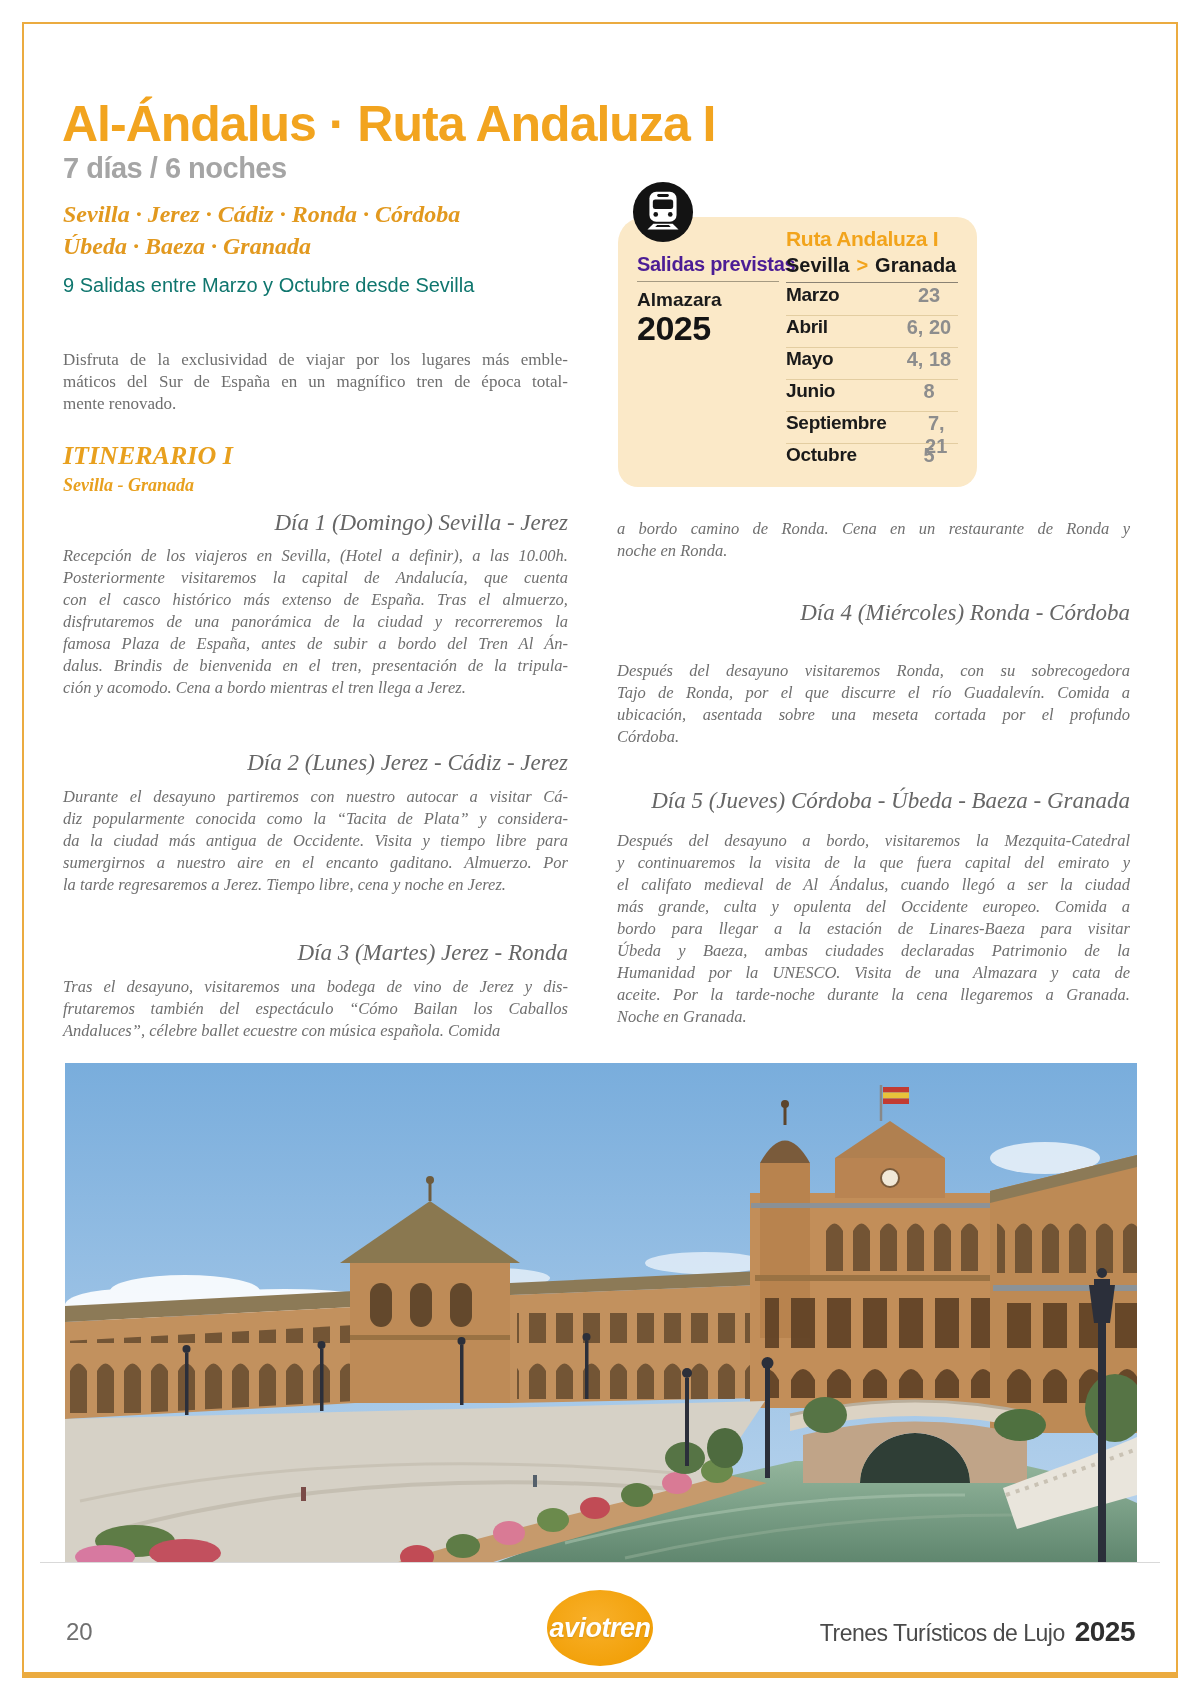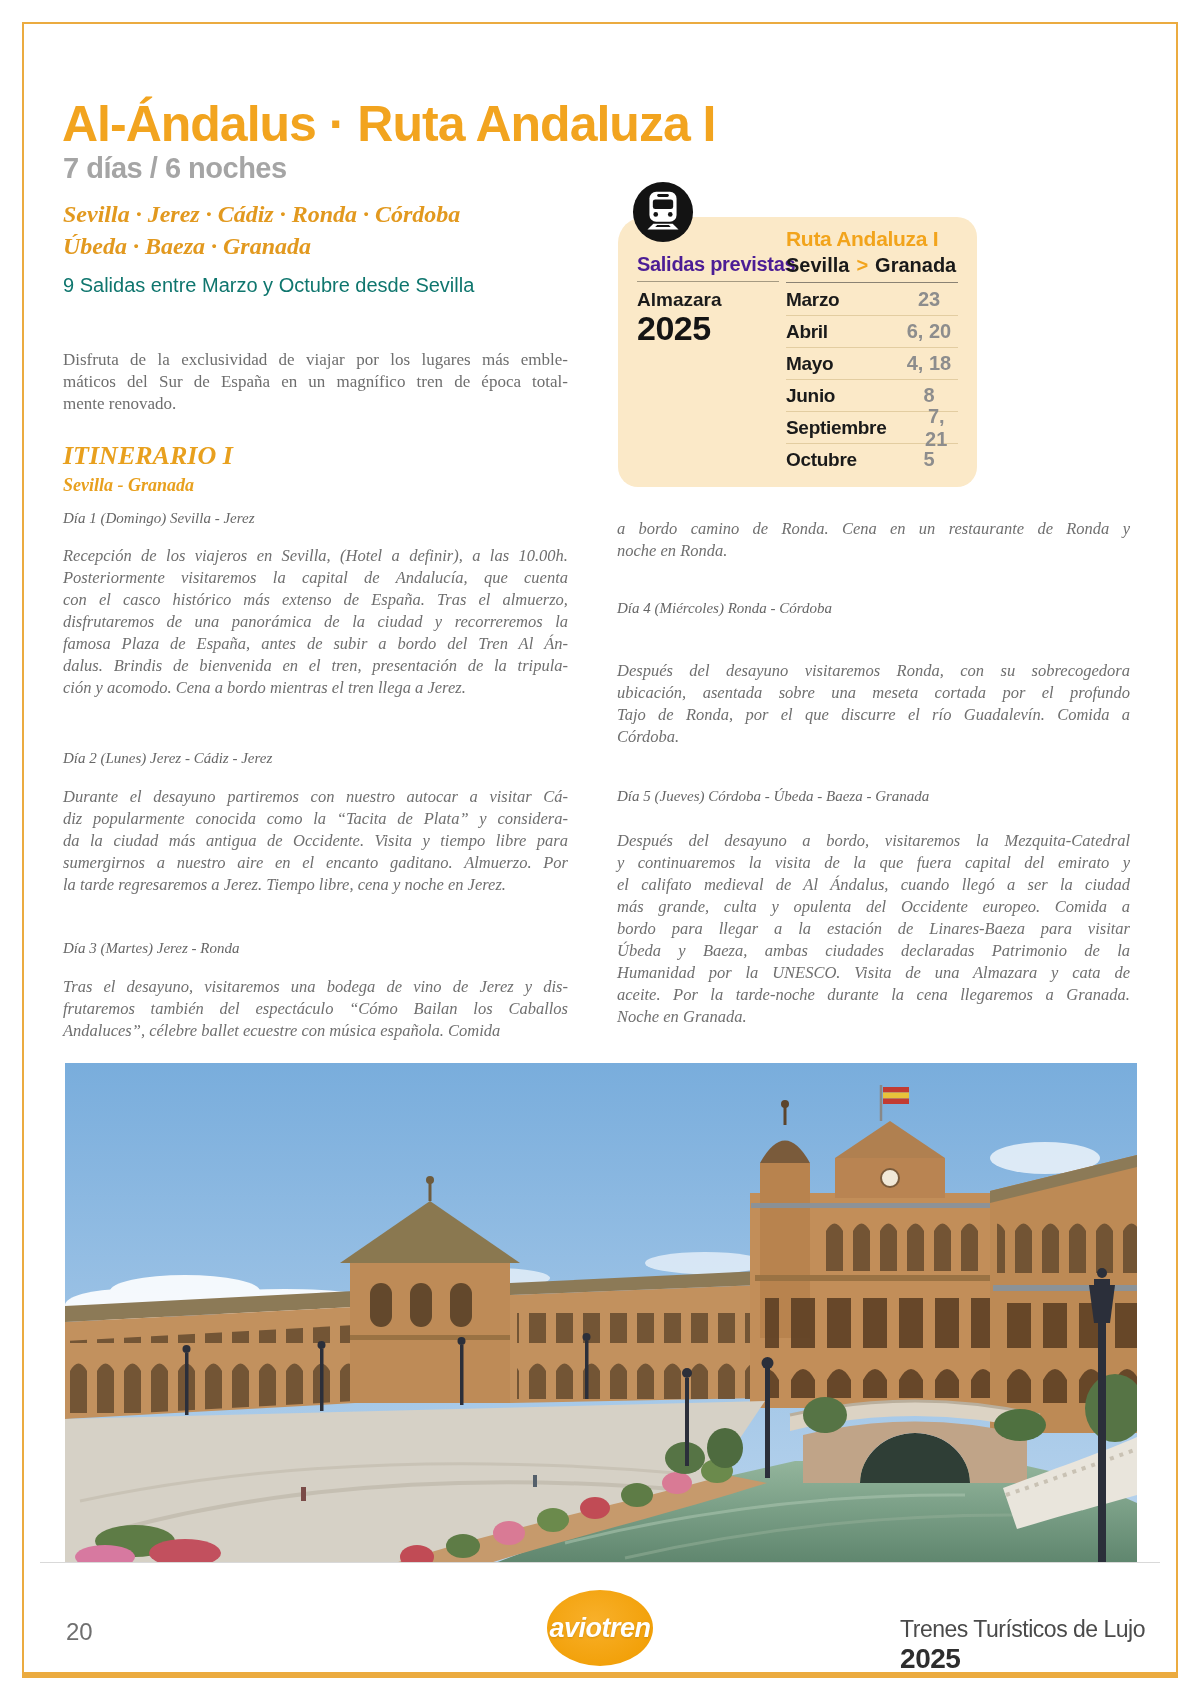--- a/index.html
+++ b/index.html
@@ -19,21 +19,21 @@
               font-size:20px;color:#0f766e;}
   .intro{position:absolute;left:63px;top:349px;width:505px;font-family:"Liberation Serif",serif;
          font-size:17px;line-height:22px;color:#6E6E6E;}
 
   
   .it-head{position:absolute;left:63px;top:441px;font-family:"Liberation Serif",serif;
            font-style:italic;font-weight:bold;font-size:26px;color:#E8A01E;}
   .it-sub{position:absolute;left:63px;top:475px;font-family:"Liberation Serif",serif;
           font-style:italic;font-weight:bold;font-size:18px;color:#E8A01E;}
   .day-title{position:absolute;font-family:"Liberation Serif",serif;font-style:italic;
-             font-size:15px;color:#666;}
+             font-size:23px;color:#666;text-align:right;}
   .para{position:absolute;font-family:"Liberation Serif",serif;font-style:italic;
         font-size:16.5px;line-height:22px;color:#6F6F6F;}
   .para .jline{text-align:justify;text-align-last:justify;white-space:nowrap;}
   .para .jline.last{text-align-last:left;}
   .intro .jline{text-align:justify;text-align-last:justify;white-space:nowrap;}
   .intro .jline.last{text-align-last:left;}
   .colL{left:63px;width:505px;}
   .colR{left:617px;width:513px;}
 
   
@@ -45,38 +45,38 @@
   .sb-div1{position:absolute;left:19px;top:64px;width:142px;height:1px;background:#A59A82;}
   .sb-season{position:absolute;left:19px;top:72px;font-size:19px;font-weight:bold;color:#1A1A1A;}
   .sb-year{position:absolute;left:19px;top:92px;font-size:34px;font-weight:bold;
            letter-spacing:-0.5px;color:#141414;}
   .sb-route-title{position:absolute;left:168px;top:10px;font-size:21px;font-weight:bold;
                   color:#F2A41C;letter-spacing:-0.3px;}
   .sb-route{position:absolute;left:168px;top:37px;font-size:20px;font-weight:bold;color:#191919;}
   .sb-route .gt{color:#F2A41C;padding:0 7px;}
   .sb-div2{position:absolute;left:168px;top:65px;width:172px;height:1px;background:#8A8274;}
   .sb-table{position:absolute;left:168px;top:67px;width:172px;}
-  .srow{display:flex;align-items:center;height:31px;gap:28px;}
+  .srow{display:flex;height:31px;gap:28px;}
   .srow + .srow{border-top:1px solid #E3CDA1;}
   .srow .m{flex:1;font-size:19px;font-weight:bold;color:#1A1A1A;letter-spacing:-0.3px;}
   .srow .d{width:58px;text-align:center;font-size:20px;font-weight:bold;color:#8D8D8D;}
 
   
   .photo{position:absolute;left:65px;top:1063px;width:1072px;height:500px;margin:0;}
   .photo svg{display:block;width:100%;height:100%;}
 
   
   .foot-rule{position:absolute;left:40px;top:1562px;width:1120px;height:1px;background:#D9D9D9;}
   .pagenum{position:absolute;left:66px;top:1618px;font-size:24px;color:#6F6F6F;}
   .logo{position:absolute;left:50%;top:1590px;transform:translateX(-50%);width:106px;height:76px;
         background:radial-gradient(ellipse at 45% 40%, #F8B02A 0%, #F2A008 75%, #E89400 100%);
         border-radius:50%;display:flex;align-items:center;justify-content:center;}
   .logo span{font-size:27px;font-weight:bold;font-style:italic;color:#FFFFFF;
              letter-spacing:-0.5px;text-shadow:0 1px 2px rgba(150,100,0,.35);}
-  .foot-right{position:absolute;right:65px;top:1616px;display:flex;align-items:baseline;flex-direction:column;}
+  .foot-right{position:absolute;right:65px;top:1616px;display:flex;align-items:baseline;}
   .foot-right .lbl{font-size:23px;color:#4A4A4A;letter-spacing:-0.5px;}
   .foot-right .yr{font-size:28px;font-weight:bold;color:#2E2E2E;margin-left:10px;letter-spacing:-0.5px;}
 </style>
 </head>
 <body>
 
 <div class="page">
   <div class="frame"></div>
 
   <h1 class="title">Al-Ándalus · Ruta Andaluza I</h1>
@@ -174,22 +174,22 @@
     </div>
 
   <div class="para colR" style="top:518px">
       <div class="jline">a bordo camino de Ronda. Cena en un restaurante de Ronda y</div>
       <div class="jline last">noche en Ronda.</div>
     </div>
 
   <div class="day-title colR" style="top:600px">Día 4 (Miércoles) Ronda - Córdoba</div>
   <div class="para colR" style="top:660px">
       <div class="jline">Después del desayuno visitaremos Ronda, con su sobrecogedora</div>
+      <div class="jline">Tajo de Ronda, por el que discurre el río Guadalevín. Comida a</div>
       <div class="jline">ubicación, asentada sobre una meseta cortada por el profundo</div>
-      <div class="jline">Tajo de Ronda, por el que discurre el río Guadalevín. Comida a</div>
       <div class="jline last">Córdoba.</div>
     </div>
 
   <div class="day-title colR" style="top:788px">Día 5 (Jueves) Córdoba - Úbeda - Baeza - Granada</div>
   <div class="para colR" style="top:830px">
       <div class="jline">Después del desayuno a bordo, visitaremos la Mezquita-Catedral</div>
       <div class="jline">y continuaremos la visita de la que fuera capital del emirato y</div>
       <div class="jline">el califato medieval de Al Ándalus, cuando llegó a ser la ciudad</div>
       <div class="jline">más grande, culta y opulenta del Occidente europeo. Comida a</div>
       <div class="jline">bordo para llegar a la estación de Linares-Baeza para visitar</div>

